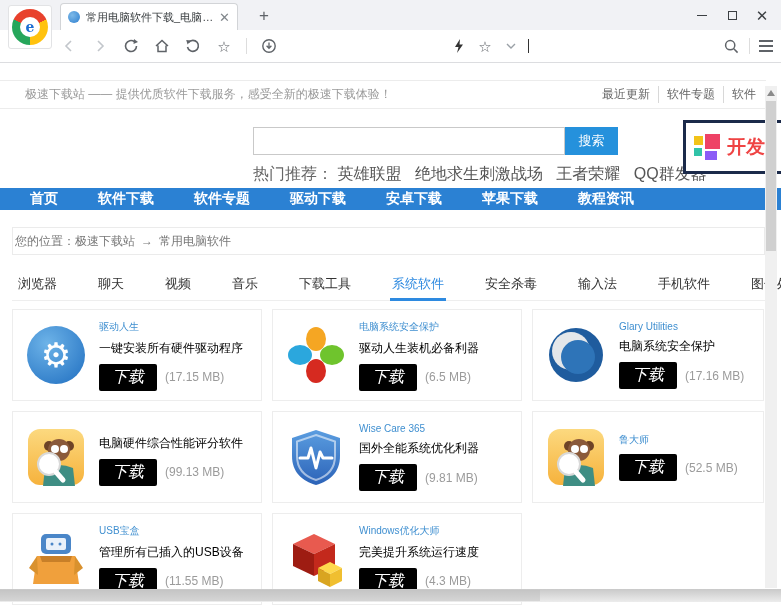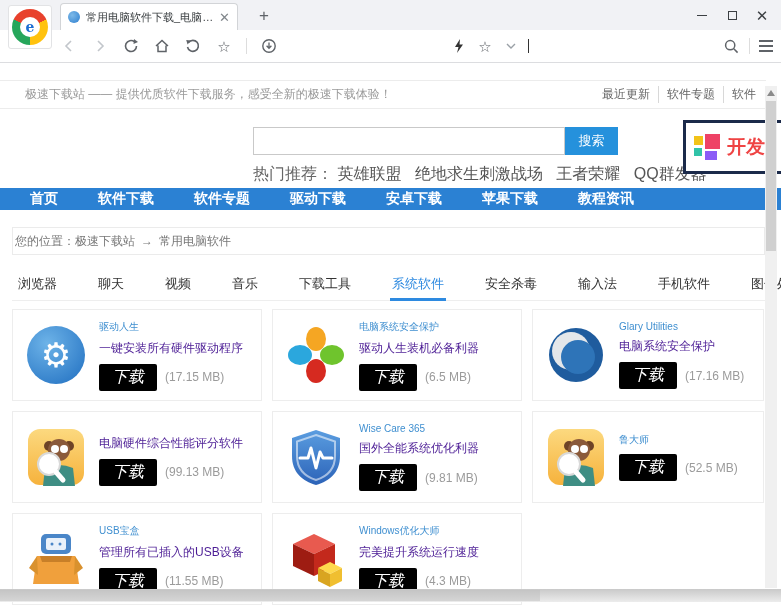--- a/index.html
+++ b/index.html
@@ -86,21 +86,21 @@
     grid-template-columns:250px 250px 232px; grid-auto-rows:92px; gap:10px; }
   .card { border:1px solid #ededed; background:#fff; display:flex; align-items:center; padding:0 0 0 14px; overflow:hidden; }
   .card-icon { width:58px; height:58px; flex:0 0 auto; margin-right:14px; position:relative; }
   .ci-circle { width:58px; height:58px; border-radius:50%;
     background:radial-gradient(circle at 35% 30%, #6db3e8, #1f6ec0);
     display:flex; align-items:center; justify-content:center; color:#fff; font-size:34px;
     font-family:"DejaVu Sans",sans-serif; }
   .card-body { min-width:0; }
   .card-title { display:block; font-size:10px; color:#3f8fd0; text-decoration:none; white-space:nowrap;
     overflow:hidden; text-overflow:ellipsis; }
-  .card-desc { font-size:12px; color:#4c1d95; margin-top:6px; white-space:nowrap; overflow:hidden; }
+  .card-desc { font-size:12px; color:#000000; margin-top:6px; white-space:nowrap; overflow:hidden; }
   .card-actions { margin-top:7px; display:flex; align-items:center; }
   .dl-btn { background:#000000; color:#fff; font-size:16px; text-decoration:none;
     padding:3px 13px; border-radius:2px;font-style:italic; }
   .fsize { font-size:12px; color:#9b9b9b; margin-left:8px; white-space:nowrap; }
   
   .vscroll { position:absolute; right:4px; top:86px; width:12px; height:502px; background:#f0f0f0; z-index:8; }
   .vscroll .arrow-up { position:absolute; top:4px; left:2px; width:0; height:0;
     border-left:4px solid transparent; border-right:4px solid transparent; border-bottom:6px solid #8a8a8a; }
   .vscroll .thumb { position:absolute; top:15px; left:1px; width:10px; height:150px; background:#d0d0d0; }
   .hscroll { position:absolute; left:0; right:0; bottom:3px; height:13px;

